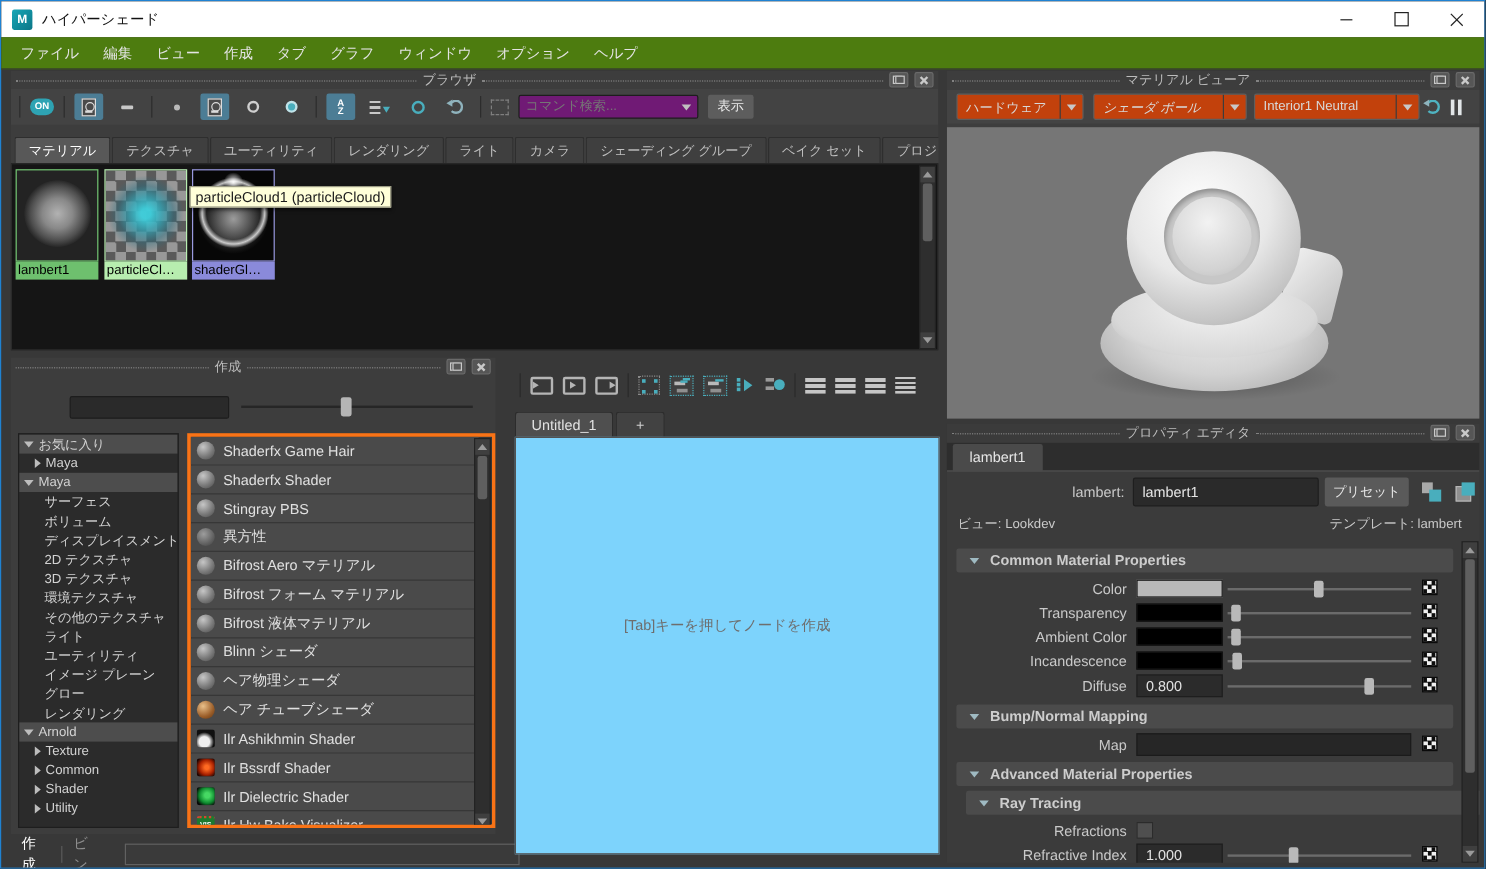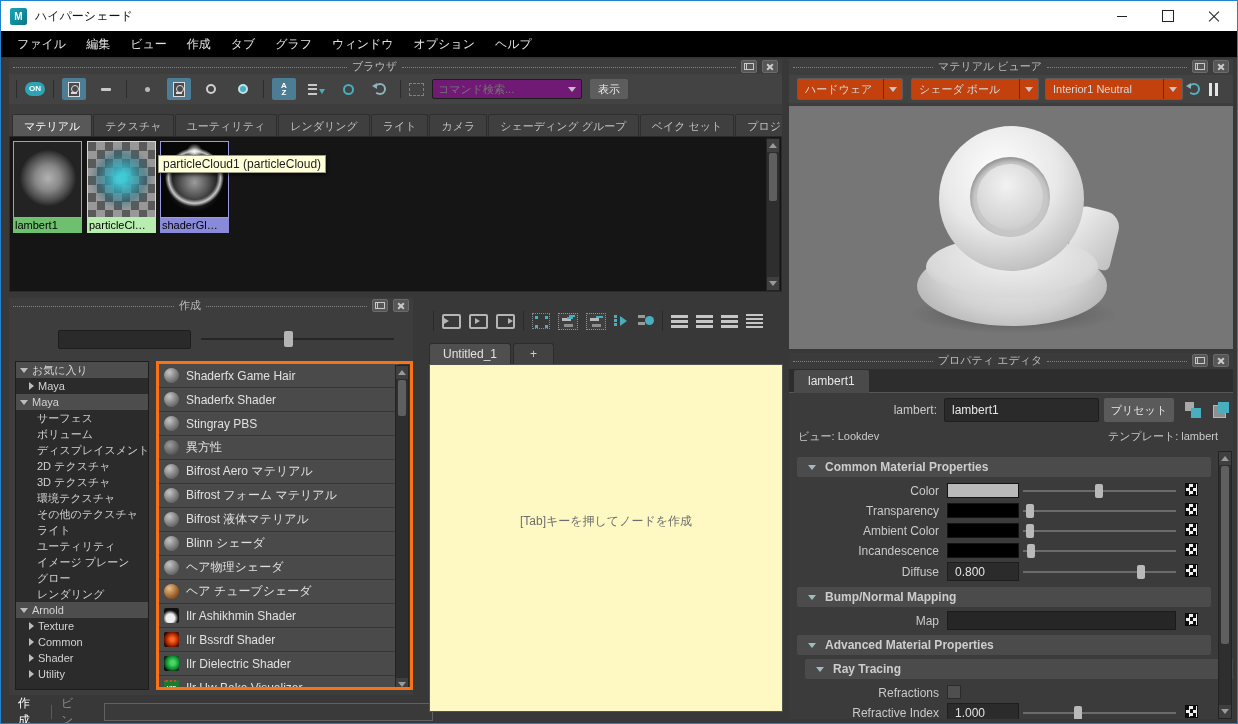--- a/index.html
+++ b/index.html
@@ -11,21 +11,21 @@
 .appic{width:17px;height:17px;margin-left:9px;border-radius:2px;background:linear-gradient(135deg,#16a6b6,#0b7687);color:#fff;font-size:10px;font-weight:bold;text-align:center;line-height:17px;}
 .wtitle{margin-left:8px;font-size:12px;color:#111;}
 .wbtns{margin-left:auto;display:flex;height:100%;}
 .wb{width:46px;height:100%;display:flex;align-items:center;justify-content:center;position:relative;}
 .wb-min::before{content:"";width:10px;height:1px;background:#222;}
 .wb-max::before{content:"";width:10px;height:10px;border:1px solid #222;}
 .wb-close::before,.wb-close::after{content:"";position:absolute;width:14px;height:1px;background:#222;}
 .wb-close::before{transform:rotate(45deg);}.wb-close::after{transform:rotate(-45deg);}
 
 
-.menubar{position:absolute;left:0;top:30px;width:100%;height:27px;background:#000000;display:flex;align-items:center;padding-left:6px;border-bottom:1px solid #333;}
+.menubar{position:absolute;left:0;top:30px;width:100%;height:27px;background:#4d7c0f;display:flex;align-items:center;padding-left:6px;border-bottom:1px solid #333;}
 .mitem{padding:0 10px;font-size:12px;color:#e4e4e4;line-height:27px;}
 
 
 .panel{position:absolute;background:#3d3d3d;overflow:hidden;}
 .phdr{display:flex;align-items:center;height:15px;padding:0 4px;gap:5px;}
 .pdots{flex:1;height:1px;border-top:1px dotted #828282;margin-top:2px;}
 .ptitle{font-size:11px;color:#bdbdbd;white-space:nowrap;}
 .pbtn{width:16px;height:13px;background:#565656;border:1px solid #6a6a6a;border-radius:2px;position:relative;flex:none;}
 .pbtn.dock::before{content:"";position:absolute;left:2px;bottom:2px;width:6px;height:5px;border:1px solid #c9c9c9;}
 .pbtn.dock::after{content:"";position:absolute;right:2px;top:2px;width:6px;height:5px;border:1px solid #c9c9c9;background:#565656;}
@@ -136,21 +136,21 @@
 .garrow::before{content:"";position:absolute;left:0;top:4px;width:3px;height:3px;background:#49aebd;box-shadow:0 -4px #49aebd,0 4px #49aebd;}
 .garrow::after{content:"";position:absolute;left:6px;top:1px;border-top:5px solid transparent;border-bottom:5px solid transparent;border-left:7px solid #49aebd;}
 .gpin{width:16px;height:14px;position:relative;}
 .gpin::before{content:"";position:absolute;left:0;top:1px;width:7px;height:3px;background:#9a9a9a;box-shadow:0 7px #9a9a9a;}
 .gpin::after{content:"";position:absolute;right:0;top:2px;width:9px;height:9px;border-radius:50%;background:#49aebd;}
 .gal{width:17px;height:13px;background:repeating-linear-gradient(to bottom,#c6c6c6 0 3px,transparent 3px 5px);}
 .gal.four{height:14px;background:repeating-linear-gradient(to bottom,#c6c6c6 0 2px,transparent 2px 4px);}
 #gtabs{position:absolute;left:428px;top:340px;width:354px;height:23px;display:flex;align-items:flex-end;}
 .gtab{height:21px;line-height:21px;background:#4f4f4f;color:#e2e2e2;font-size:12px;padding:0 13px;border:1px solid #2c2c2c;border-bottom:none;border-radius:3px 3px 0 0;}
 .gtab.add{background:#424242;color:#cfcfcf;padding:0 16px;margin-left:2px;}
-#garea{position:absolute;left:428px;top:363px;width:354px;height:348px;background:#fef9c3;border:1px solid #525252;display:flex;justify-content:center;}
+#garea{position:absolute;left:428px;top:363px;width:354px;height:348px;background:#7dd3fc;border:1px solid #525252;display:flex;justify-content:center;}
 #garea .hint{margin-top:148px;font-size:12px;color:#6e6e6e;}
 
 
 #viewer{left:788px;top:58px;width:444px;height:290px;}
 .vctrls{position:absolute;left:0;top:16px;width:100%;height:28px;background:#434343;}
 .dd{position:absolute;top:3px;height:22px;background:#c2410c;border:1px solid #5e5e5e;border-radius:2px;color:#d8d8d8;font-size:11px;display:flex;align-items:center;}
 .dd .lbl{padding:0 7px;flex:1;white-space:nowrap;overflow:hidden;}
 .dd .arr{width:19px;height:100%;border-left:1px solid #3c3c3c;display:flex;align-items:center;justify-content:center;}
 .dd .arr .tri-d{border-top-color:#c8c8c8;}
 .vpause{position:absolute;left:420px;top:8px;width:12px;height:13px;display:flex;gap:3px;}
@@ -508,21 +508,21 @@
       <div class="pbtn dock"></div>
       <div class="pbtn close"></div>
     </div>
     <div class="vctrls">
       <div class="dd" style="left:8px;width:106px;">
         <div class="lbl">ハードウェア</div>
         <div class="arr">
             <div class="tri-d"></div>
           </div>
       </div>
-      <div class="dd" style="left:122px;width:128px;">
+      <div class="dd" style="left:122px;width:128px;font-style:italic;">
         <div class="lbl">シェーダ ボール</div>
         <div class="arr">
             <div class="tri-d"></div>
           </div>
       </div>
       <div class="dd" style="left:256px;width:138px;">
         <div class="lbl">Interior1 Neutral</div>
         <div class="arr">
             <div class="tri-d"></div>
           </div>

